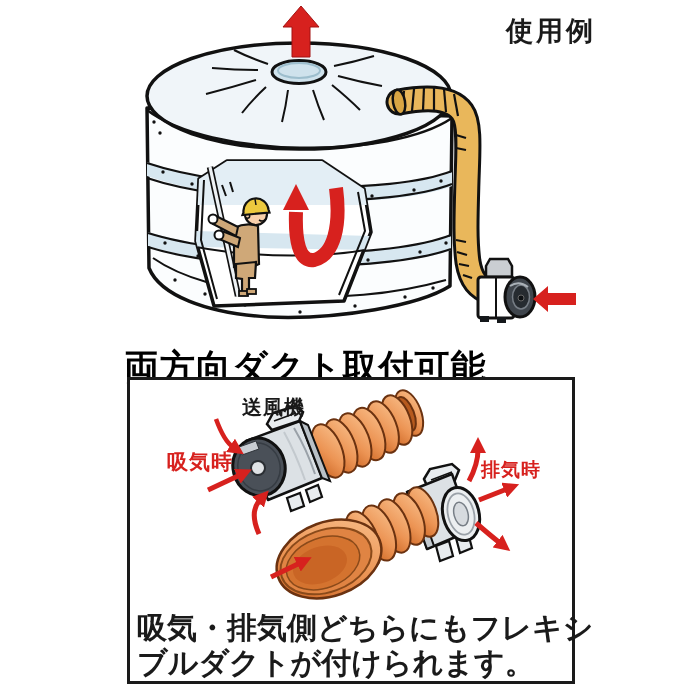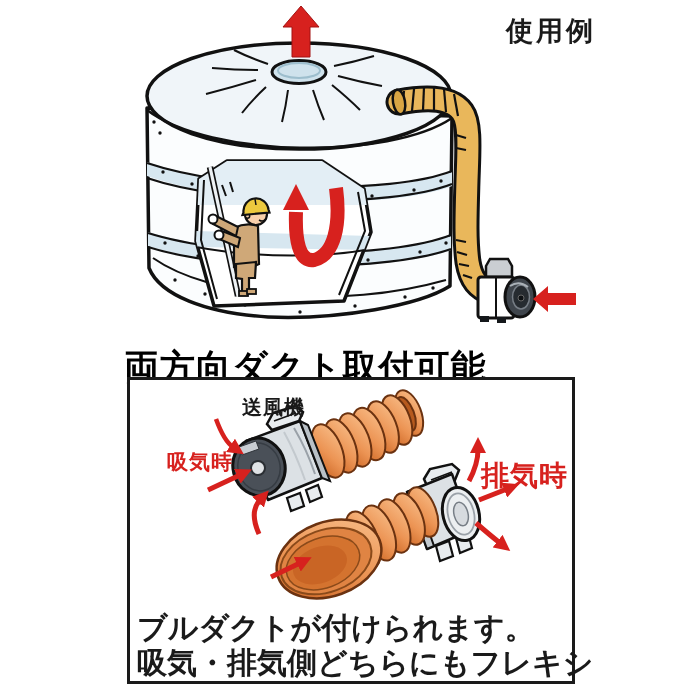--- a/index.html
+++ b/index.html
@@ -15,21 +15,21 @@
   .headline{
     left:124px;top:344px;font-size:35px;font-weight:700;color:#000000;letter-spacing:1px;white-space:nowrap;
   }
   .duct-box{
     left:127px;top:377px;width:448px;height:307px;border:3px solid #1a1a1a;box-sizing:border-box;background:#fff;
   }
   .duct-box svg{position:absolute;left:-3px;top:-3px;}
   .lbl{position:absolute;white-space:nowrap;}
   .lbl-blower{left:86px;top:14px;font-size:20px;font-weight:600;color:#1a1a1a;letter-spacing:1px;margin-left:26px;}
   .lbl-intake{left:37px;top:68px;font-size:21px;font-weight:700;color:#d7211e;letter-spacing:1px;text-align:center;}
-  .lbl-exhaust{left:351px;top:77px;font-size:28px;font-weight:700;color:#d7211e;letter-spacing:1px;}
+  .lbl-exhaust{left:351px;top:77px;font-size:19px;font-weight:700;color:#d7211e;letter-spacing:1px;}
   .caption{
     left:7px;top:230px;font-size:30px;font-weight:600;color:#1a1a1a;line-height:35px;letter-spacing:0px;
   }
 </style>
 </head>
 <body>
 
 <div class="abs usage-label">使用例</div>
 
 <svg class="abs" style="left:120px;top:0px;" width="480" height="340" viewBox="120 0 480 340">
@@ -242,16 +242,16 @@
       <path d="M469,481 Q478,464 478,450" marker-end="url(#ah)"></path>
       <path d="M479,500 L507,489" marker-end="url(#ah)"></path>
       <path d="M476,523 Q491,536 500,543" marker-end="url(#ah)"></path>
     </g>
   </svg>
 
   <div class="lbl lbl-blower">送風機</div>
   <div class="lbl lbl-intake">吸気時</div>
   <div class="lbl lbl-exhaust">排気時</div>
   <div class="lbl caption">
+    <div>吸気・排気側どちらにもフレキシ</div>
     <div>ブルダクトが付けられます。</div>
-    <div>吸気・排気側どちらにもフレキシ</div>
   </div>
 </div>
 
 </body></html>

